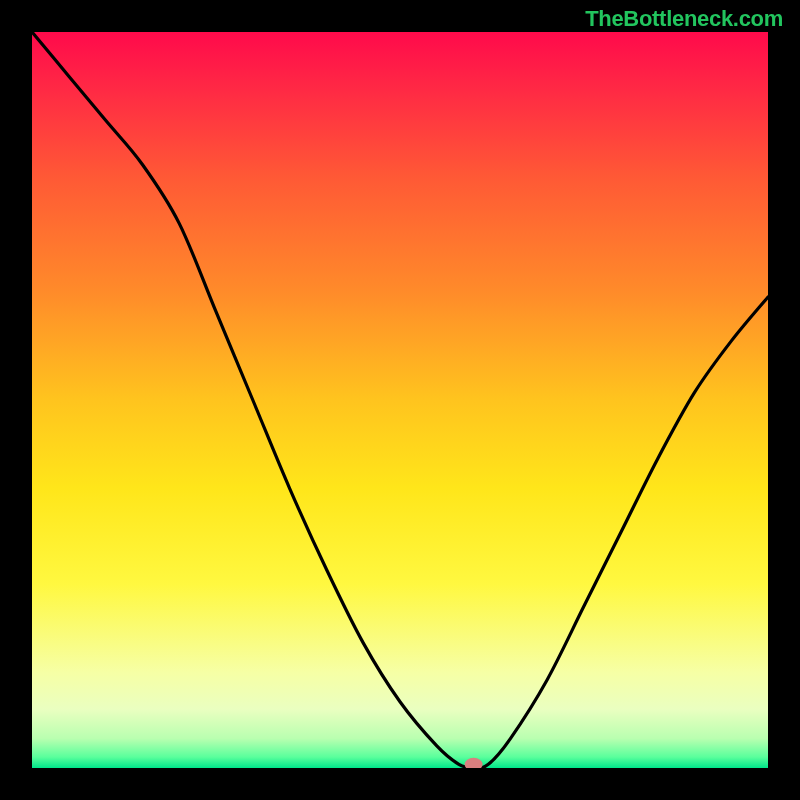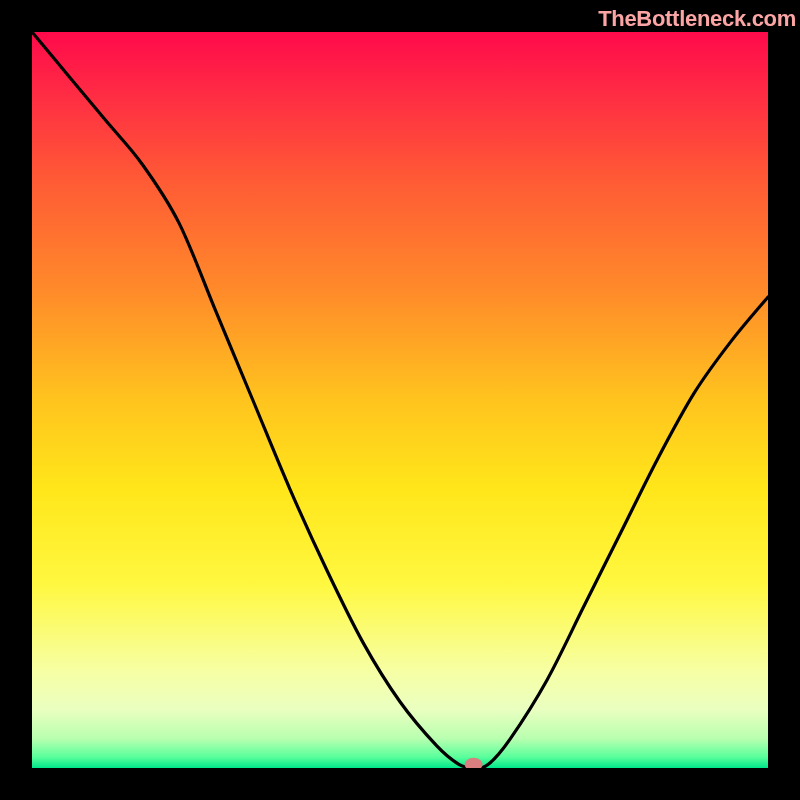--- a/index.html
+++ b/index.html
@@ -10,22 +10,22 @@
   }
   .chart-container {
     width: 800px;
     height: 800px;
     position: relative;
     background: #000;
   }
   .watermark {
     position: absolute;
     top: 6px;
-    right: 4px;
-    color: #fca5a5;
+    right: 17px;
+    color: #22c55e;
     font-size: 22px;
     font-weight: 600;
     z-index: 5;
     letter-spacing: -0.3px;
     text-align: center;
   }
   .plot-area {
     position: absolute;
     left: 32px;
     top: 32px;

